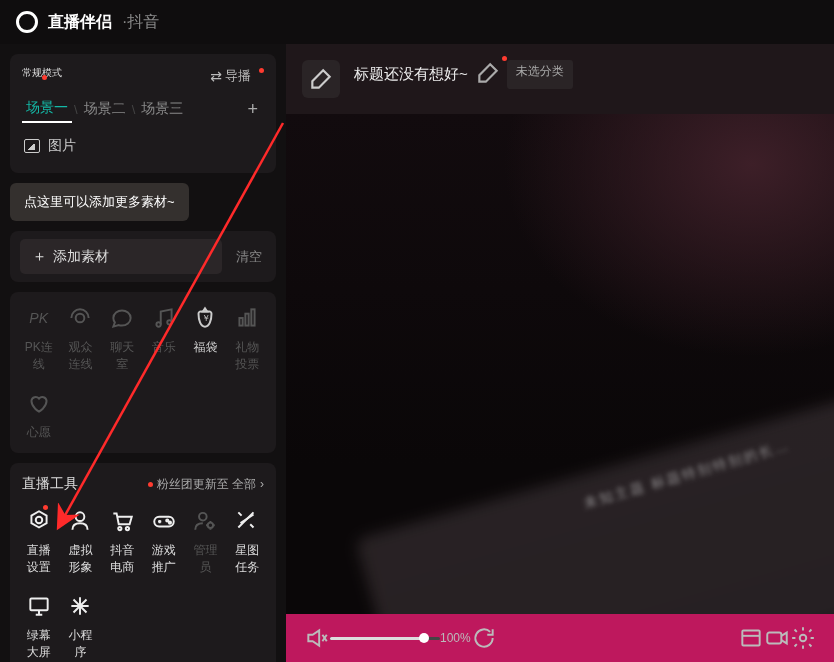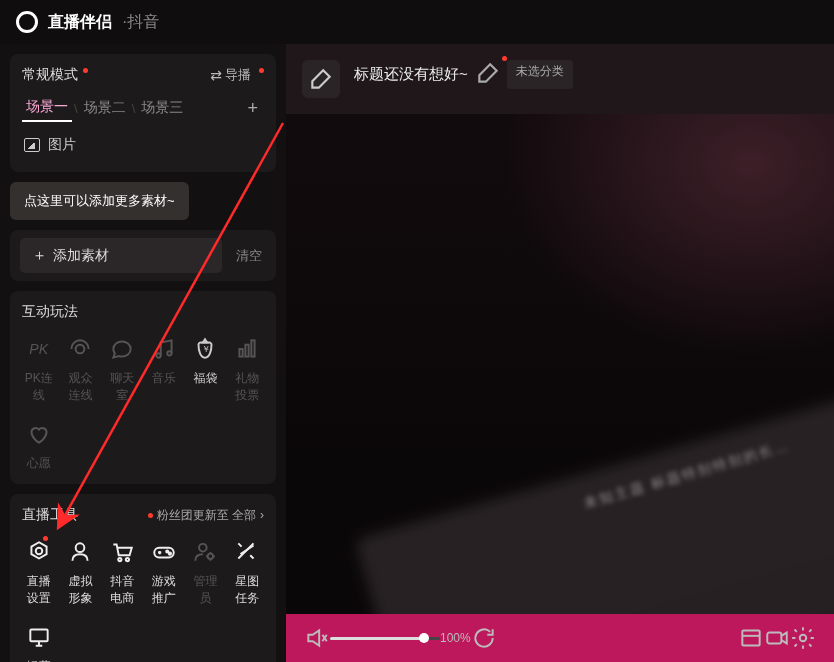--- a/index.html
+++ b/index.html
@@ -52,29 +52,29 @@
     
     
     .panel {
       background: #1d1a1c;
       border-radius: 8px;
       padding: 12px;
     }
     
     
     .mode-row { display: flex; justify-content: space-between; align-items: center; margin-bottom: 10px; }
-    .mode-label { display: flex; align-items: center; font-size: 14px; color: #ddd; position: relative; }
+    .mode-label { display: flex; align-items: center; font-size: 10px; color: #ddd; position: relative; flex-direction: column; }
     .red-dot { width: 5px; height: 5px; background: #ff3b30; border-radius: 50%; margin-left: 5px; position: relative; top: -5px; }
     .guide-btn { display: flex; align-items: center; color: #bbb; font-size: 13px; cursor: pointer; gap: 3px; position: relative; }
     .swap-icon { font-size: 14px; }
     
     
     .scenes { display: flex; align-items: center; gap: 2px; margin-bottom: 8px; }
     .scene-tab { font-size: 14px; color: #888; padding: 4px 4px; cursor: pointer; }
-    .scene-tab.active { color: #f9a8d4; border-bottom: 2px solid #fff; }
+    .scene-tab.active { color: #14b8a6; border-bottom: 2px solid #fff; }
     .scene-sep { color: #444; }
     .add-scene { margin-left: auto; color: #aaa; font-size: 18px; cursor: pointer; padding: 2px 6px; }
     
     
     .source-item { display: flex; align-items: center; gap: 8px; padding: 6px 2px; color: #ccc; font-size: 14px; }
     .img-icon { width: 16px; height: 14px; border: 1.5px solid #ccc; border-radius: 2px; position: relative; }
     .img-icon::after { content: ""; position: absolute; left: 2px; bottom: 2px; width: 8px; height: 6px; background: linear-gradient(135deg, transparent 45%, #ccc 50%); }
     
     
     .tooltip {
@@ -238,21 +238,20 @@
 
     <div class="panel add-row" style="padding:8px 10px;">
       <div class="add-btn">
         <span class="plus">＋</span>
         <span>添加素材</span>
       </div>
       <span class="clear-btn">清空</span>
     </div>
 
     <div class="panel">
-      <div class="section-title">互动玩法</div>
       <div class="icon-grid">
         <div class="icon-item dim">
           <span class="icon-box">
               <svg viewBox="0 0 24 24" fill="none" stroke="currentColor" stroke-width="1.6">
                 <text x="3" y="17" font-size="13" font-style="italic" fill="currentColor" stroke="none">PK</text>
               </svg>
             </span>
           <span class="icon-label">PK连线</span>
         </div>
         <div class="icon-item dim">
@@ -385,20 +384,28 @@
         </div>
         <div class="icon-item bright">
           <span class="icon-box">
               <svg viewBox="0 0 24 24" fill="none" stroke="currentColor" stroke-width="1.8">
                 <rect x="4" y="5" width="16" height="11" rx="1"></rect>
                 <path d="M9 20h6M12 16v4"></path>
               </svg>
             </span>
           <span class="icon-label">绿幕大屏</span>
         </div>
+        <div class="icon-item bright">
+          <span class="icon-box">
+              <svg viewBox="0 0 24 24" fill="none" stroke="currentColor" stroke-width="1.8">
+                <path d="M12 4v16M4 12h16M6 6l12 12M18 6L6 18"></path>
+              </svg>
+            </span>
+          <span class="icon-label">小程序</span>
+        </div>
       </div>
     </div>
 
   </div>
 
   <div class="main">
     <div class="main-head">
       <div class="edit-box">
         <svg width="18" height="18" viewBox="0 0 24 24" fill="none" stroke="currentColor" stroke-width="2">
             <path d="M14 4l6 6-10 10H4v-6L14 4z"></path>

